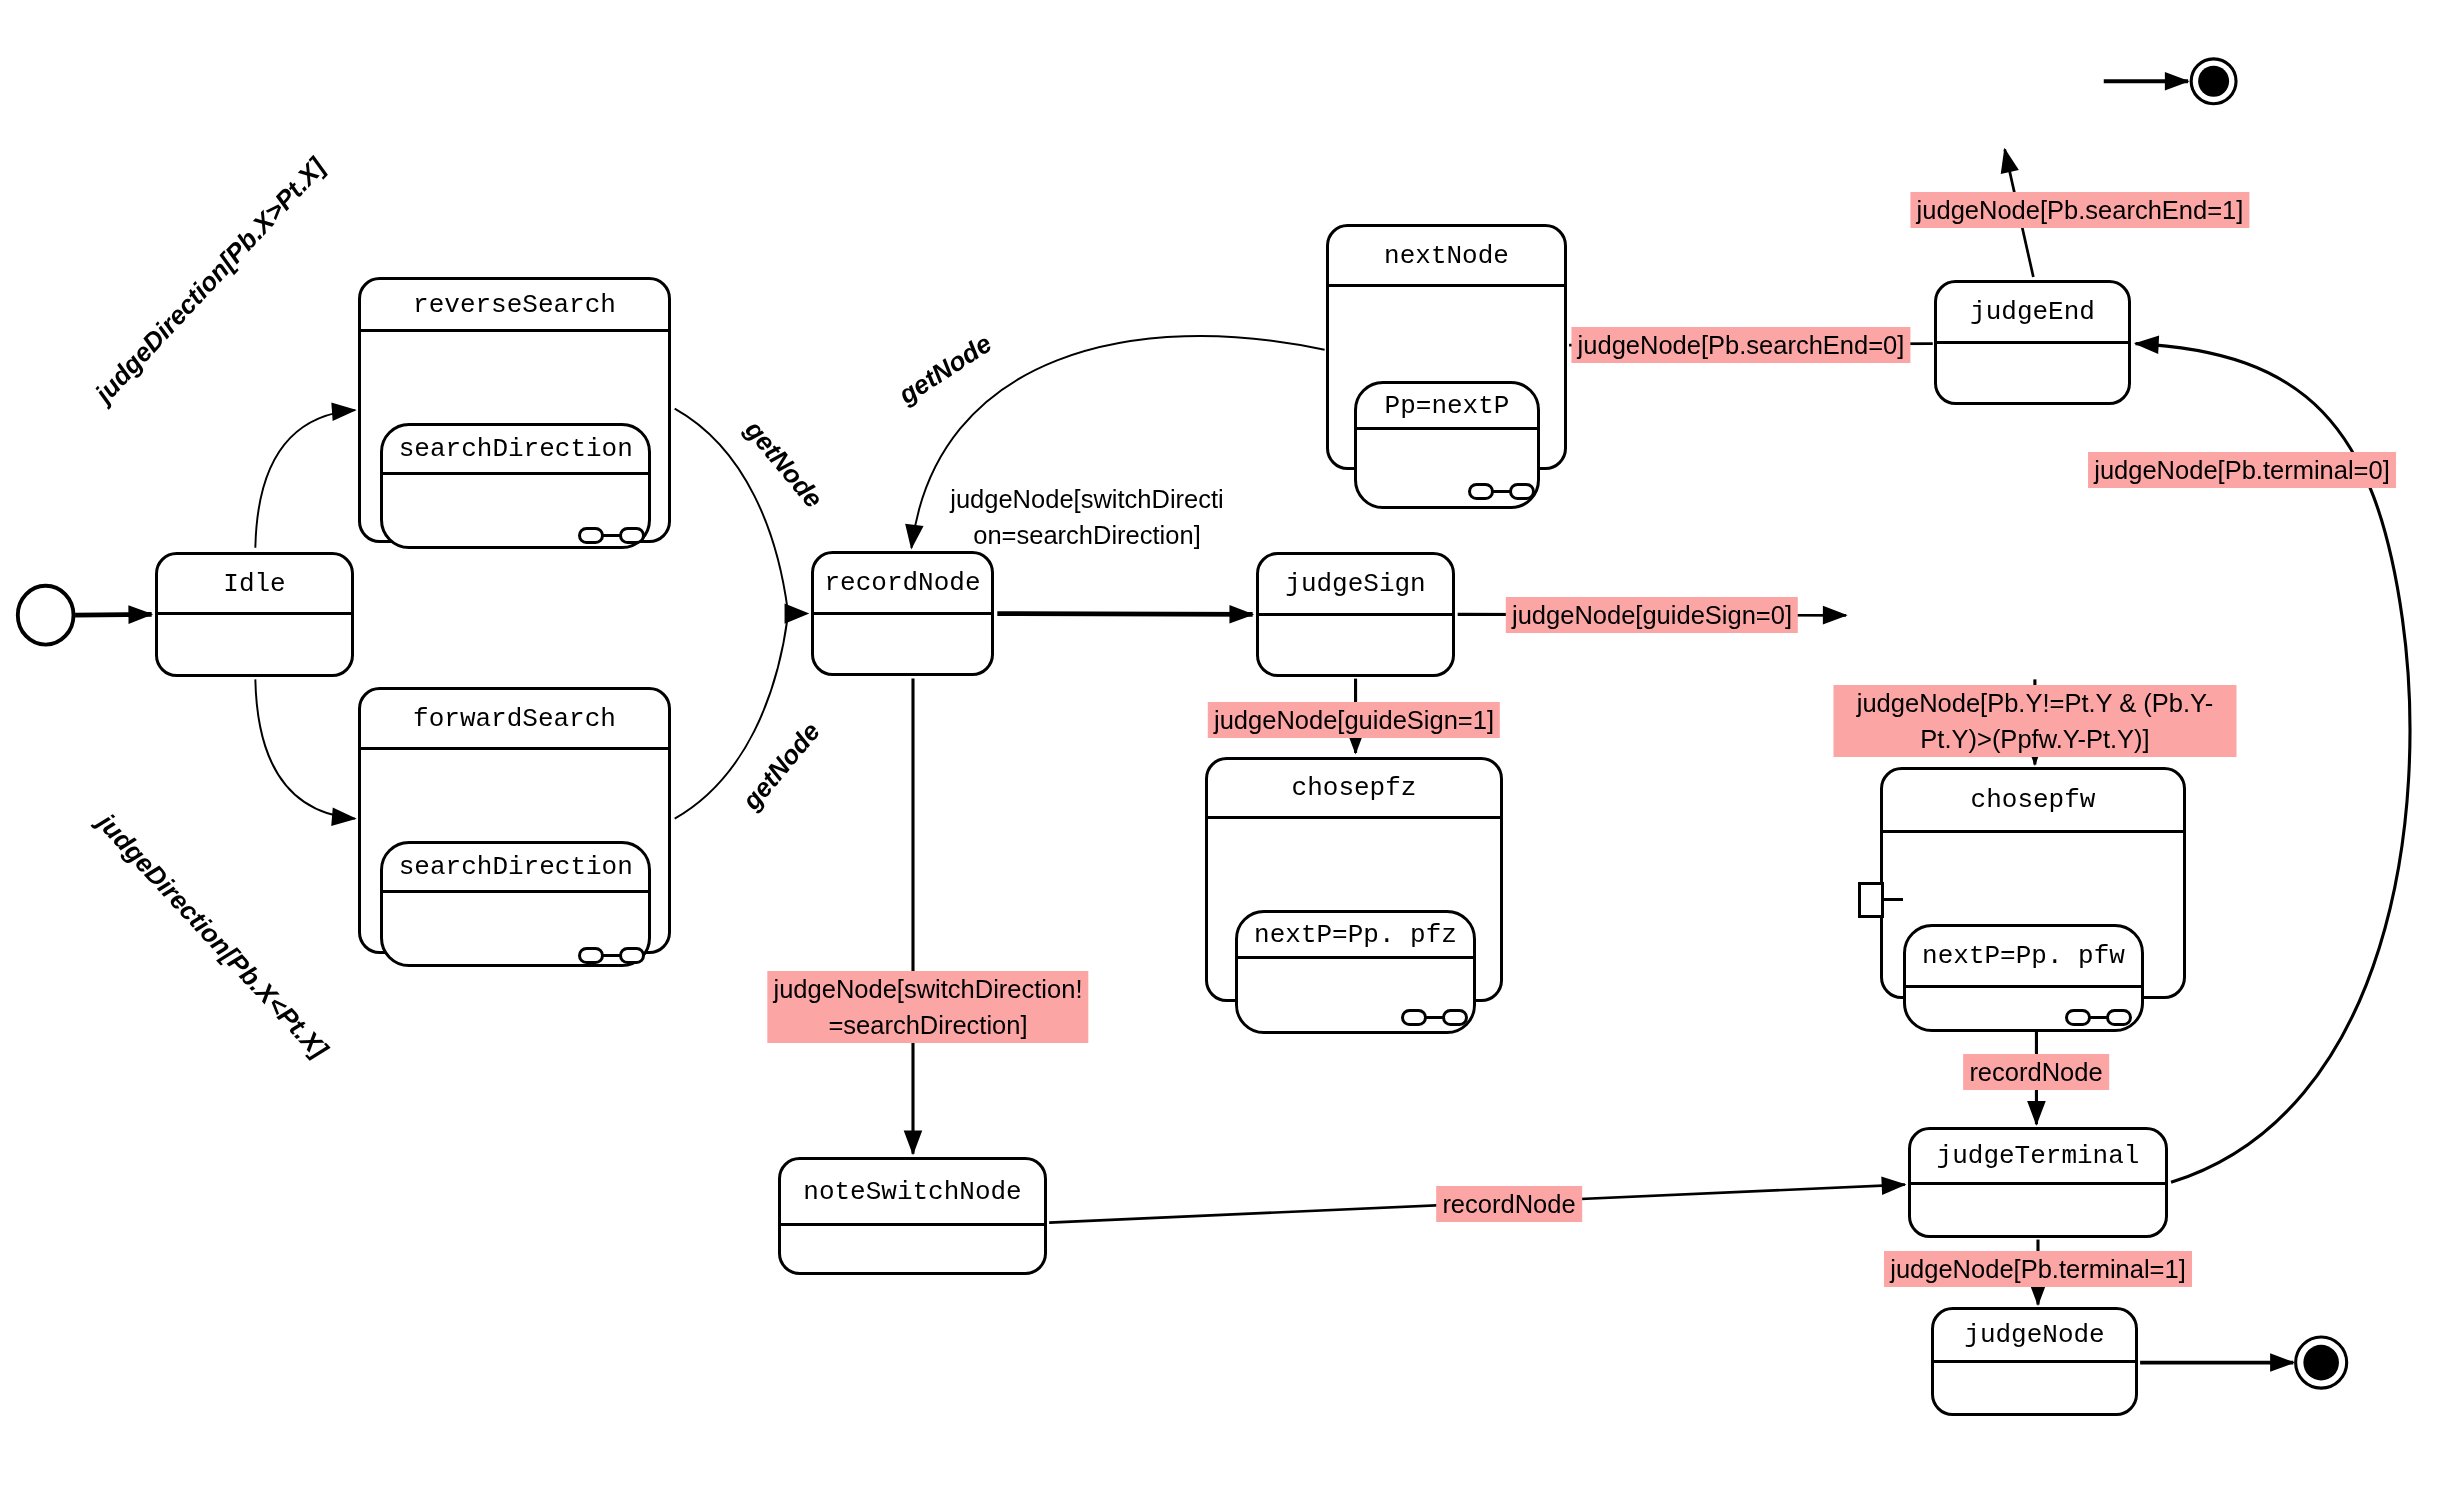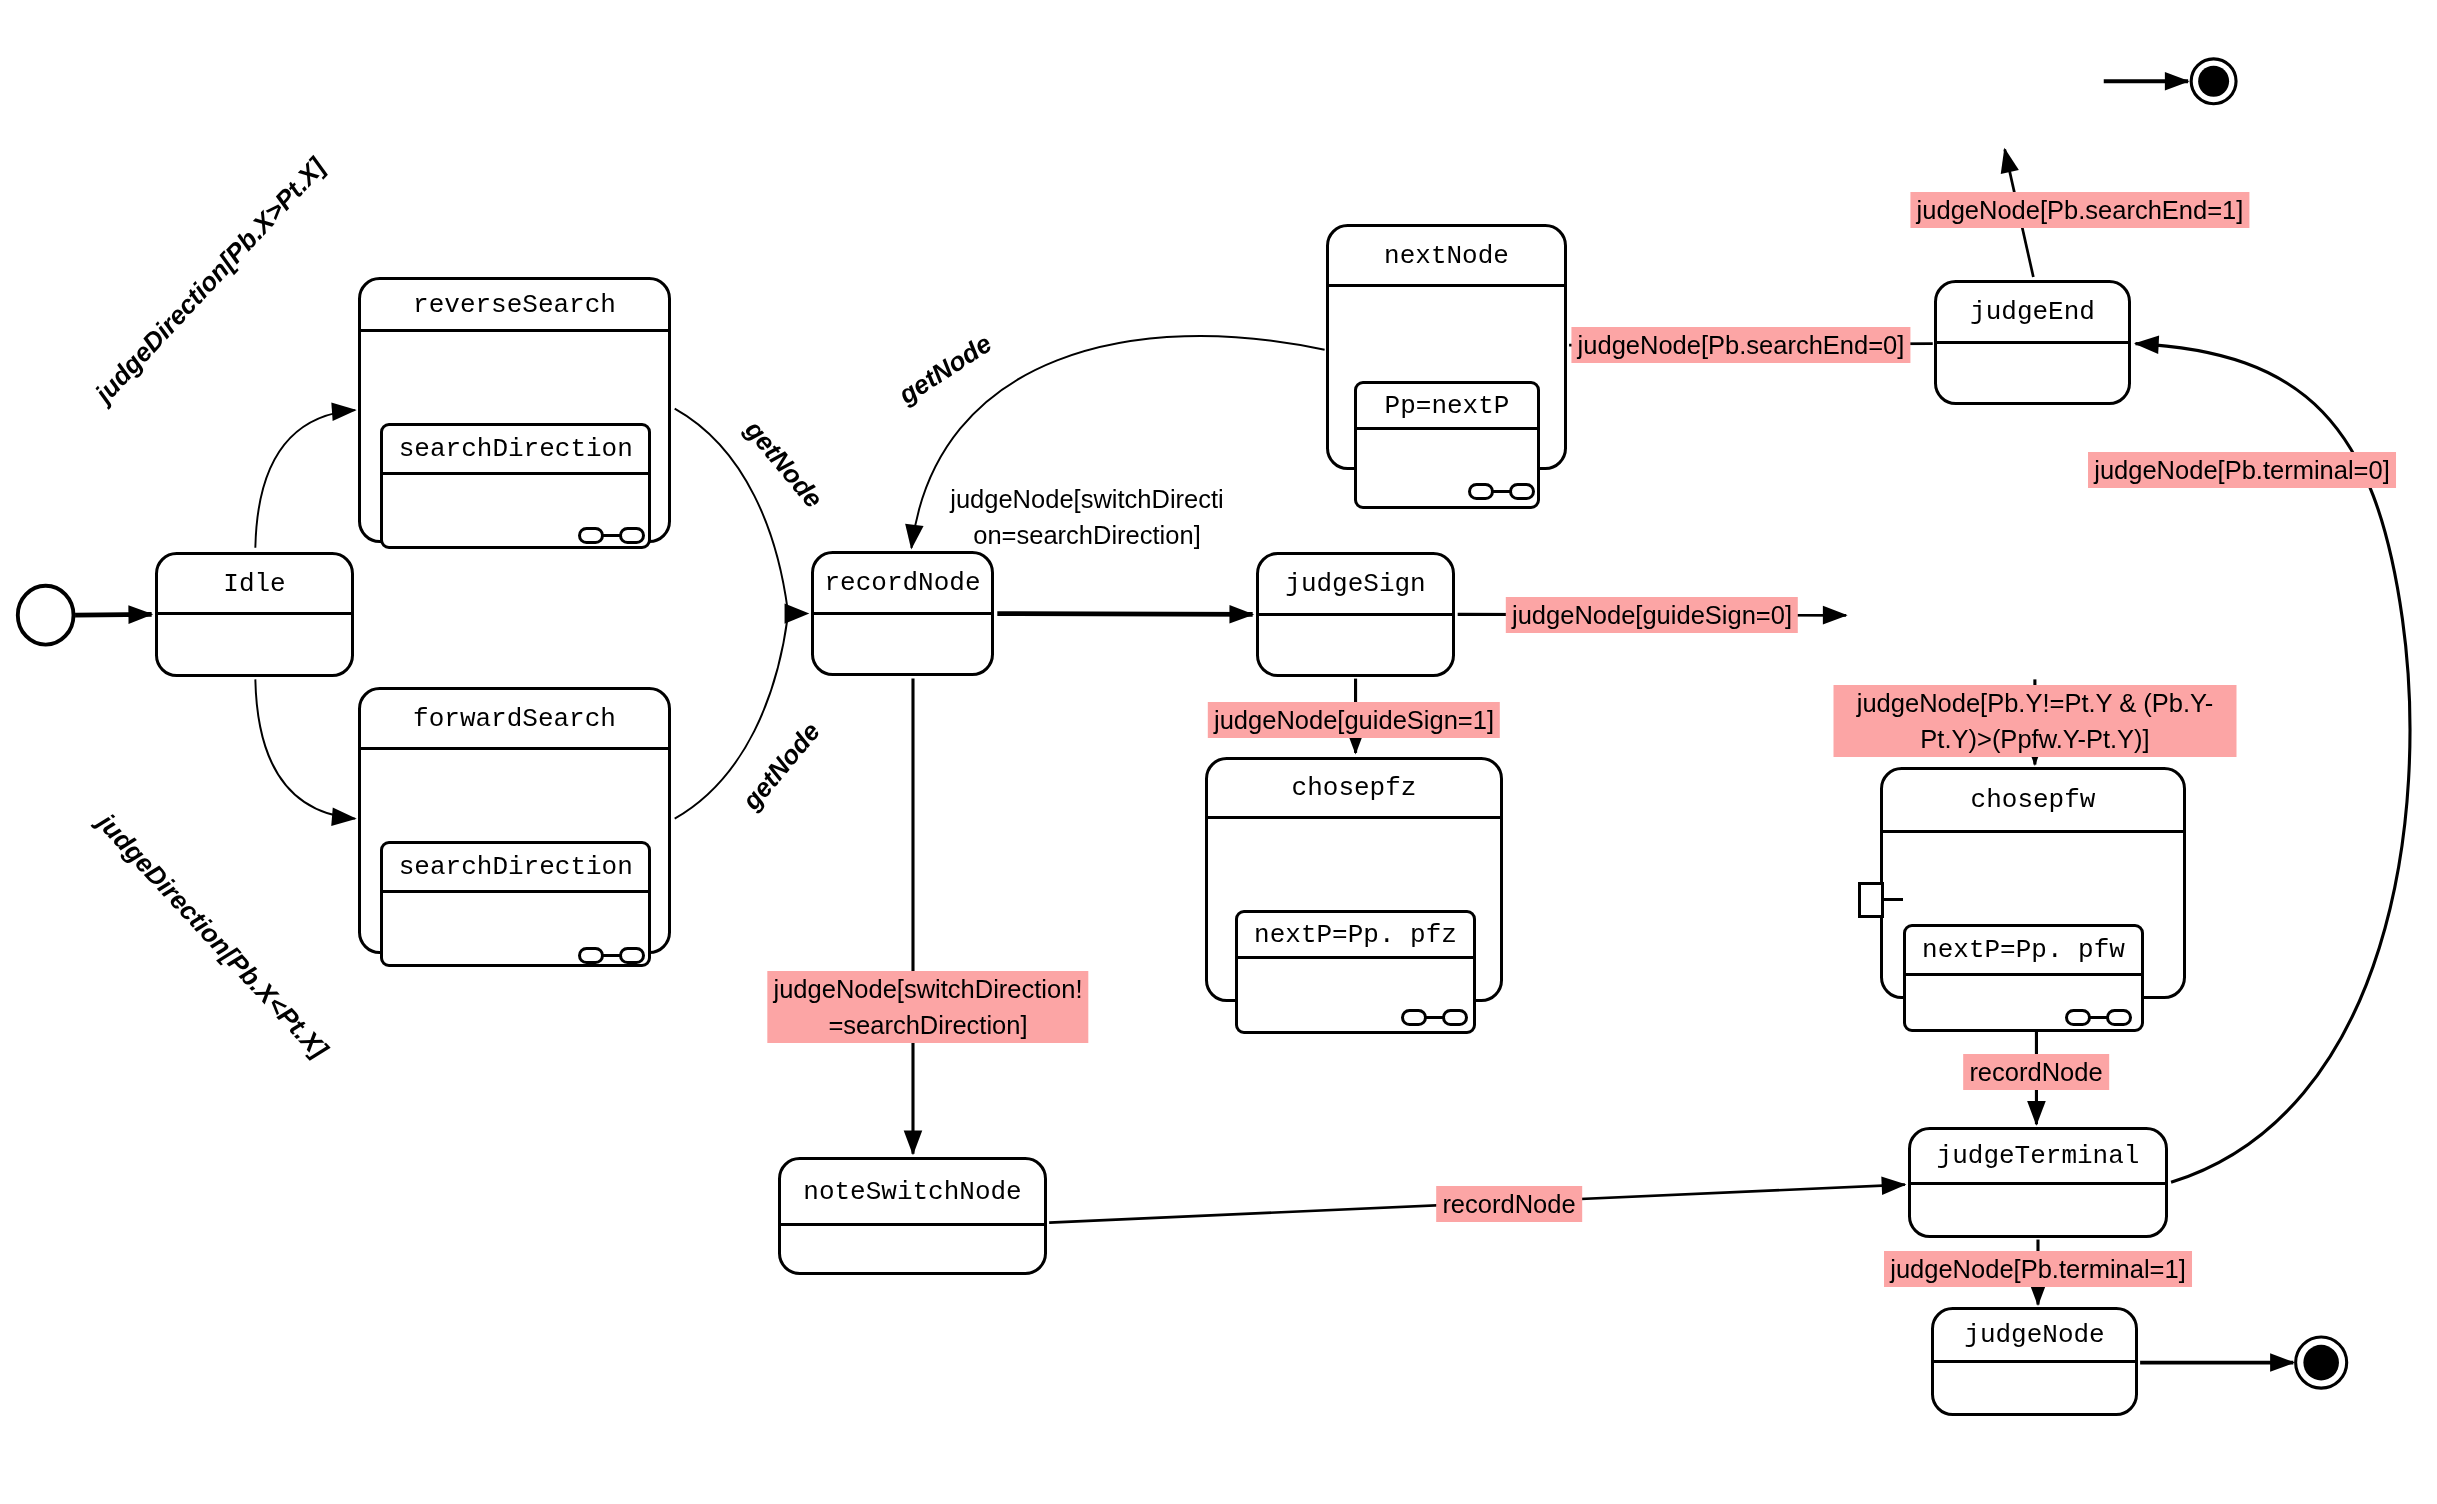--- a/index.html
+++ b/index.html
@@ -7,21 +7,21 @@
          font-family:"Liberation Sans",sans-serif;color:#000}
   svg.wires{position:absolute;left:0;top:0;z-index:0}
 
   .state{position:absolute;border:3.1px solid #000;border-radius:21.7px;background:#fff;
          box-sizing:border-box;z-index:2}
   .state .title{display:flex;align-items:center;justify-content:center;
                 border-bottom:3.1px solid #000;box-sizing:border-box;
                 font-family:"Liberation Mono",monospace;font-size:26px;white-space:nowrap}
   .state .body{position:relative;width:100%}
 
-  .sub{position:absolute;border:3.1px solid #000;border-radius:9px;background:#fff;box-sizing:border-box}
+  .sub{position:absolute;border:3.1px solid #000;border-radius:29px;background:#fff;box-sizing:border-box}
   .sub .title{border-bottom:3.1px solid #000}
 
   
   .conn{position:absolute;width:67px;height:17px;z-index:3}
   .conn .pill{position:absolute;top:0;width:26px;height:17px;border:3.1px solid #000;
               border-radius:8.5px;background:#fff;box-sizing:border-box}
   .conn .pill.l{left:0}
   .conn .pill.r{right:0}
   .conn .bar{position:absolute;left:23px;right:23px;top:7px;height:3.1px;background:#000}
 
@@ -47,21 +47,21 @@
   #st-noteSwitchNode{left:778px;top:1157px;width:269px;height:118px} #st-noteSwitchNode .title{height:66px}
   #st-judgeTerminal{left:1908px;top:1127px;width:260px;height:111px}  #st-judgeTerminal .title{height:55px}
   #st-judgeEnd{left:1934px;top:280px;width:197px;height:125px}   #st-judgeEnd .title{height:61px}
   #st-routeNotFound{left:1895px;top:19.3px;width:207px;height:124px} #st-routeNotFound .title{height:60px}
   #st-routeFound{left:1931px;top:1307px;width:207px;height:109px}  #st-routeFound .title{height:53px}
 
   #sub-reverse{left:19.3px;top:91px;width:271px;height:126px}   #sub-reverse .title{height:49px}
   #sub-forward{left:19.3px;top:91px;width:271px;height:126px}   #sub-forward .title{height:49px}
   #sub-nextNode{left:25px;top:94px;width:186px;height:128px}  #sub-nextNode .title{height:46px}
   #sub-chosepfz{left:27px;top:91px;width:241px;height:124px}  #sub-chosepfz .title{height:46px}
-  #sub-chosepfw{left:20px;top:91px;width:241px;height:108px}  #sub-chosepfw .title{height:49px}
+  #sub-chosepfw{left:20px;top:91px;width:241px;height:108px}  #sub-chosepfw .title{height:61px}
 
   #ic-reverse{left:195px;top:101px} #ic-forward{left:195px;top:103px}
   #ic-nextNode{left:111px;top:99px} #ic-chosepfz{left:163px;top:96px} #ic-chosepfw{left:159px;top:82px}
 
   #lb-idle-rev{left:210px;top:280px;transform:translate(-50%,-50%) rotate(-47deg)}
   #lb-idle-fwd{left:213px;top:936px;transform:translate(-50%,-50%) rotate(47deg)}
   #lb-getnode-rev{left:784px;top:464px;transform:translate(-50%,-50%) rotate(50deg)}
   #lb-getnode-fwd{left:781px;top:766px;transform:translate(-50%,-50%) rotate(-50deg)}
   #lb-getnode-next{left:945px;top:369px;transform:translate(-50%,-50%) rotate(-33deg)}
   #lb-switch-sign{left:1087px;top:517px}

